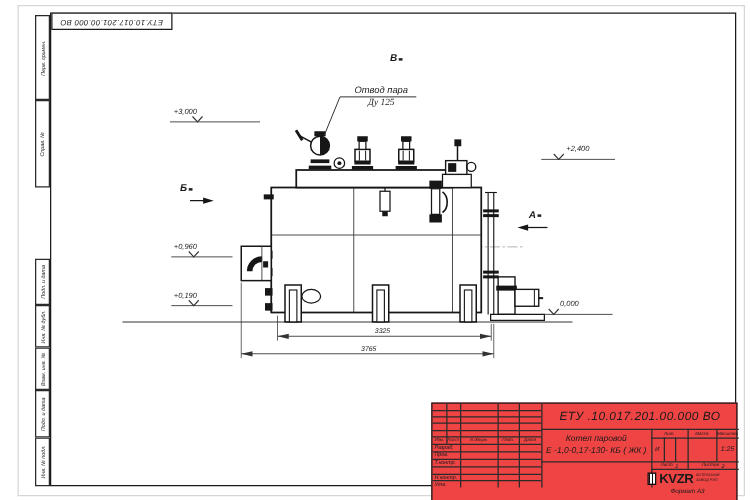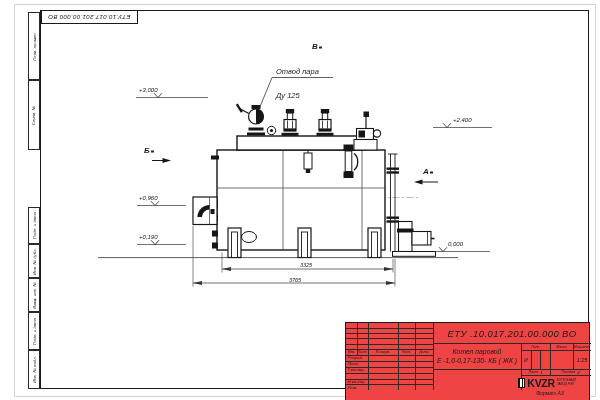--- a/index.html
+++ b/index.html
@@ -24,21 +24,21 @@
   .stamp-top { position:absolute; left:41px; top:10px; width:97px; height:14px;
                border:1px solid #1a1a1a; display:flex; align-items:center;
                justify-content:center; background:#fff; }
   .stamp-top span { transform:rotate(180deg); font-size:6.2px; font-style:italic;
                     letter-spacing:0.3px; white-space:nowrap; }
 
   .lbl { position:absolute; font-style:italic; white-space:nowrap; }
   .view-letter { font-size:8px; font-weight:bold; }
   .elev { font-size:6px; }
   .dim  { font-size:5.5px; text-align:center; }
-  .callout { font-size:7.5px; text-align:left; width:58px; }
+  .callout { font-size:7.5px; text-align:center; width:58px; }
   .vmark { display:inline-block; width:2.5px; height:2.5px; border:0.6px solid #222;
            margin-left:1.5px; transform:translateY(-0.5px); }
 
   
   .tb { position:absolute; left:345px; top:322px; width:245px; height:82px;
         border:1.1px solid #1a1a1a; background:#ef4444; }
   .hl { position:absolute; height:0; border-top:0.7px solid #2a2a2a; }
   .vl { position:absolute; width:0; border-left:0.7px solid #2a2a2a; }
   .cell { position:absolute; display:flex; align-items:center; justify-content:center;
           font-style:italic; overflow:hidden; white-space:nowrap; }
@@ -260,21 +260,21 @@
       </g>
       <g>
         <line x1="193" y1="283" x2="395" y2="283" stroke-width="0.7"></line>
         <polygon points="193,283 202,280.9 202,285.1" fill="#333" stroke="none"></polygon>
         <polygon points="395,283 386,280.9 386,285.1" fill="#333" stroke="none"></polygon>
       </g>
     </g>
   </svg>
 
   <div class="lbl callout" style="left:276px;top:67px;">Отвод пара</div>
-  <div class="lbl callout" style="left:276px;top:91px;">Ду 125</div>
+  <div class="lbl callout" style="left:276px;top:77px;font-family:Liberation Serif, serif;">Ду 125</div>
 
   <div class="lbl view-letter" style="left:312px;top:42px;"><span>В</span><span class="vmark"></span></div>
   <div class="lbl view-letter" style="left:144px;top:146px;"><span>Б</span><span class="vmark"></span></div>
   <div class="lbl view-letter" style="left:423px;top:167px;"><span>А</span><span class="vmark"></span></div>
 
   <div class="lbl elev" style="left:139px;top:86.5px;">+3,000</div>
   <div class="lbl elev" style="left:453px;top:116.5px;">+2,400</div>
   <div class="lbl elev" style="left:139px;top:194.5px;">+0,960</div>
   <div class="lbl elev" style="left:139px;top:233.5px;">+0,190</div>
   <div class="lbl elev" style="left:448px;top:240.5px;">0,000</div>

